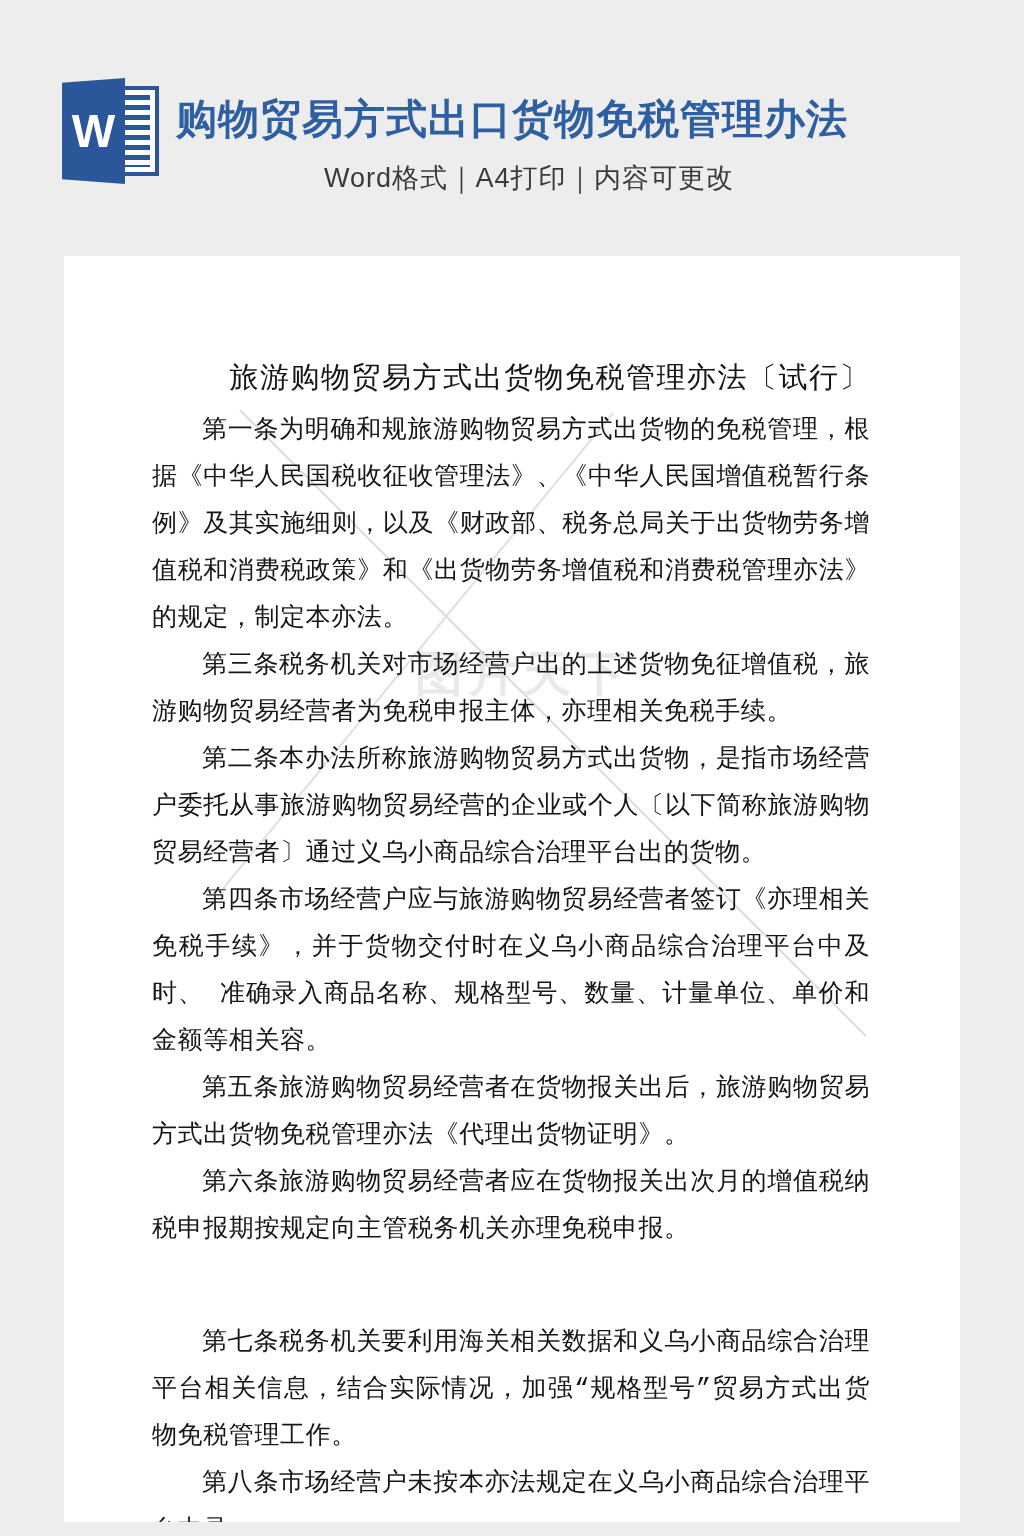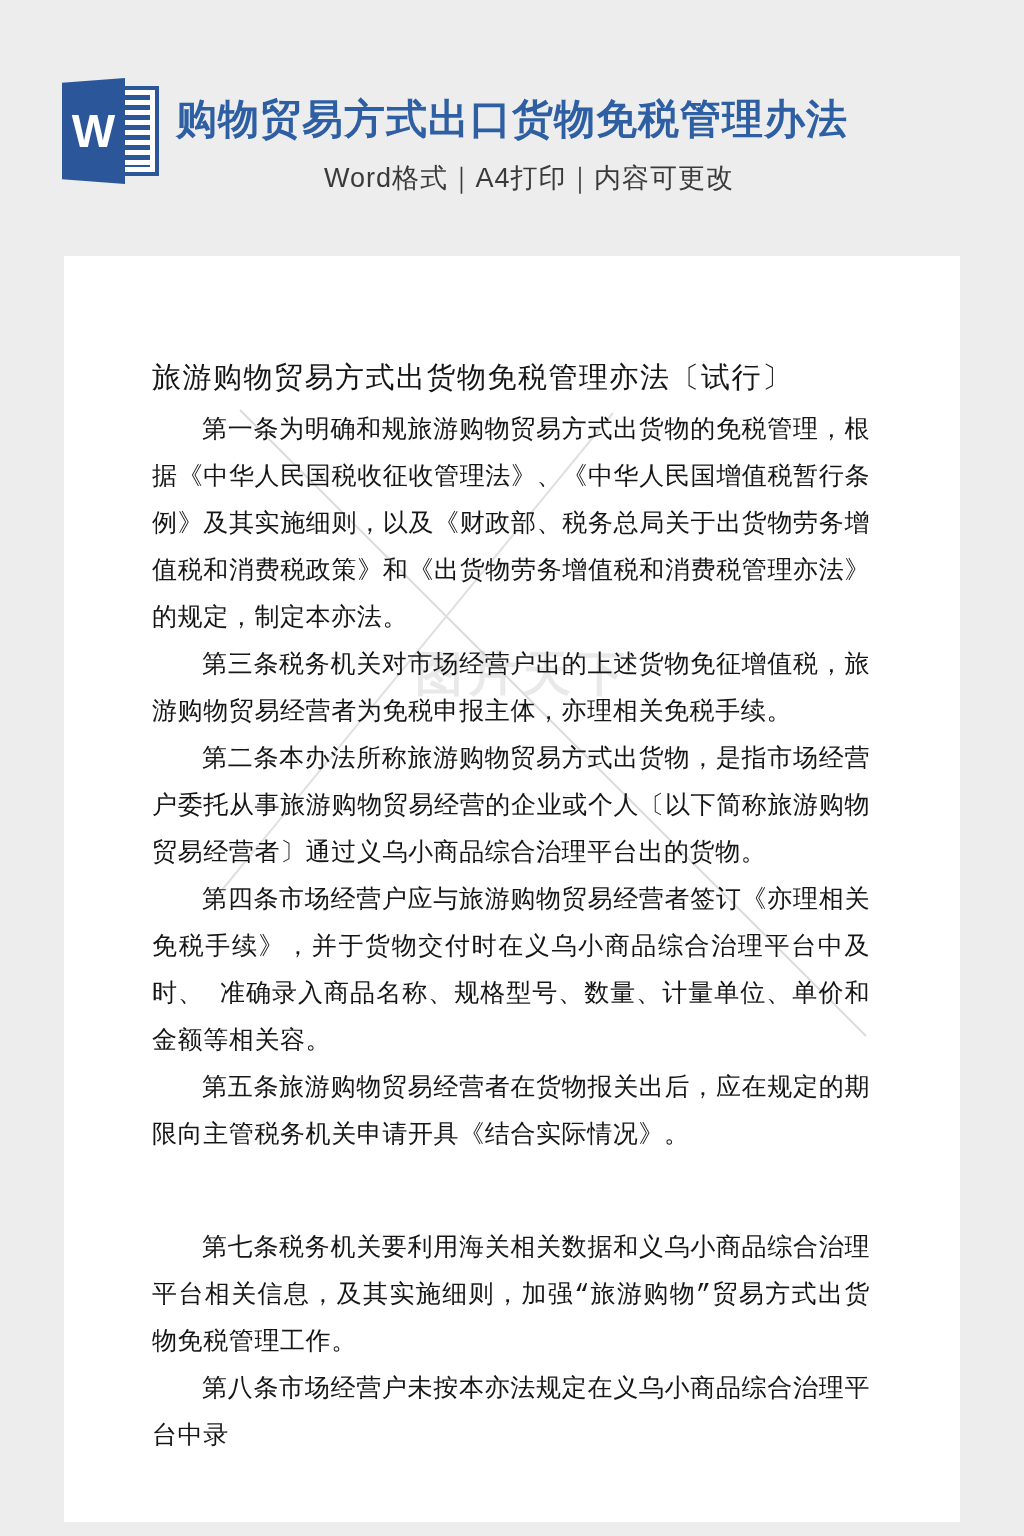--- a/index.html
+++ b/index.html
@@ -58,21 +58,21 @@
     color: rgba(120, 120, 120, 0.16);
     pointer-events: none; white-space: nowrap;
   }
   .page-inner {
     position: relative; z-index: 1;
     padding: 102px 90px 0 88px;
     font-family: "Liberation Serif", "DejaVu Serif", serif;
     color: #161616;
   }
   .doc-title {
-    text-align: left; font-size: 29px; line-height: 38px;
+    text-align: right; font-size: 29px; line-height: 38px;
     letter-spacing: 1.5px; font-weight: 400;
   }
   .doc-revision {
     text-align: center; font-size: 21px; line-height: 24px;
     margin-top: 29px; letter-spacing: 0.5px;
   }
   .doc-body { margin-top: 11px; }
   .doc-body p {
     font-size: 25px; line-height: 47px; text-align: justify;
     text-indent: 2em; letter-spacing: 0.6px; font-family: Liberation Mono, monospace;
@@ -100,18 +100,19 @@
   </svg>
   <div class="watermark-text">图片天下</div>
 
   <div class="page-inner">
     <div class="doc-title">旅游购物贸易方式出货物免税管理亦法〔试行〕</div>
     <div class="doc-body">
       <p>第一条为明确和规旅游购物贸易方式出货物的免税管理，根据《中华人民国税收征收管理法》、《中华人民国增值税暂行条例》及其实施细则，以及《财政部、税务总局关于出货物劳务增值税和消费税政策》和《出货物劳务增值税和消费税管理亦法》的规定，制定本亦法。</p>
       <p>第三条税务机关对市场经营户出的上述货物免征增值税，旅游购物贸易经营者为免税申报主体，亦理相关免税手续。</p>
       <p>第二条本办法所称旅游购物贸易方式出货物，是指市场经营户委托从事旅游购物贸易经营的企业或个人〔以下简称旅游购物贸易经营者〕通过义乌小商品综合治理平台出的货物。</p>
       <p>第四条市场经营户应与旅游购物贸易经营者签订《亦理相关免税手续》，并于货物交付时在义乌小商品综合治理平台中及时、 准确录入商品名称、规格型号、数量、计量单位、单价和金额等相关容。</p>
-      <p>第五条旅游购物贸易经营者在货物报关出后，应在规定的期限向主管税务机关申请开具《结合实际情况》。</p>
-      <p class="spaced-above">第七条税务机关要利用海关相关数据和义乌小商品综合治理平台相关信息，及其实施细则，加强“旅游购物”贸易方式出货物免税管理工作。</p>
+      <p>第五条旅游购物贸易经营者在货物报关出后，旅游购物贸易方式出货物免税管理亦法《代理出货物证明》。</p>
+      <p>第六条旅游购物贸易经营者应在货物报关出次月的增值税纳税申报期按规定向主管税务机关亦理免税申报。</p>
+      <p class="spaced-above">第七条税务机关要利用海关相关数据和义乌小商品综合治理平台相关信息，结合实际情况，加强“规格型号”贸易方式出货物免税管理工作。</p>
       <p>第八条市场经营户未按本亦法规定在义乌小商品综合治理平台中录</p>
     </div>
   </div>
 </div>
 
 </body></html>

